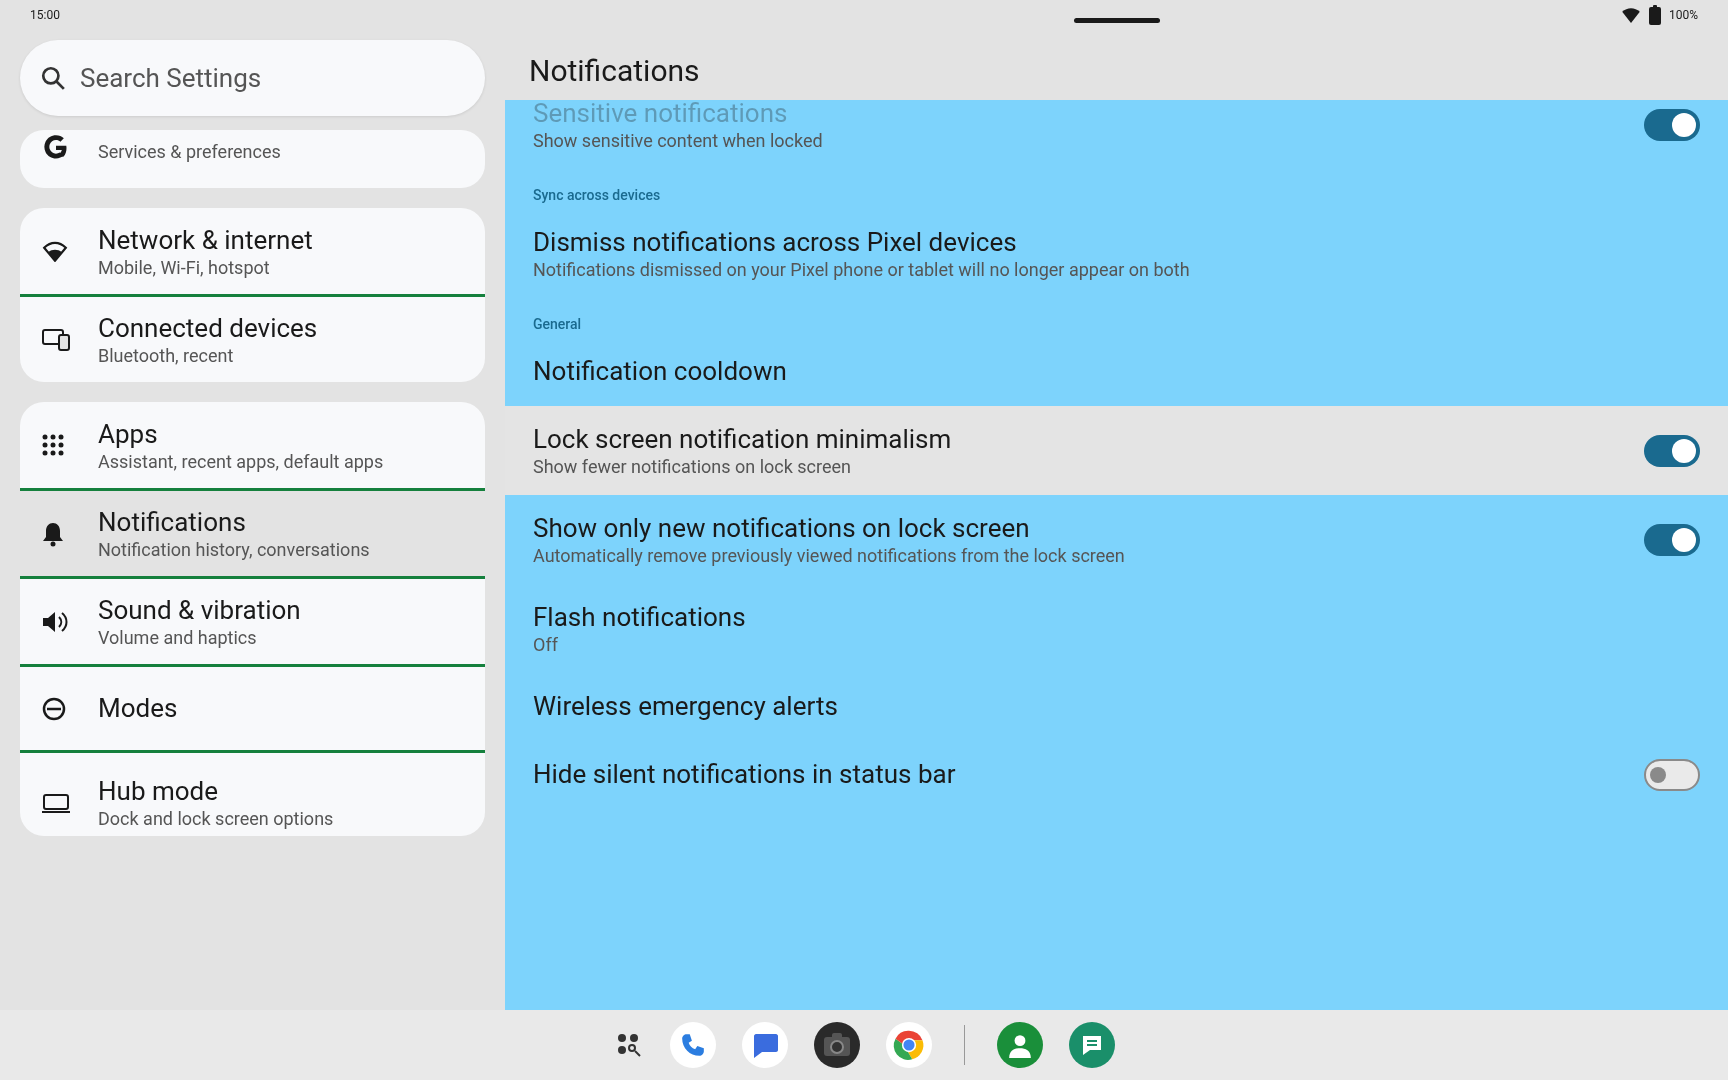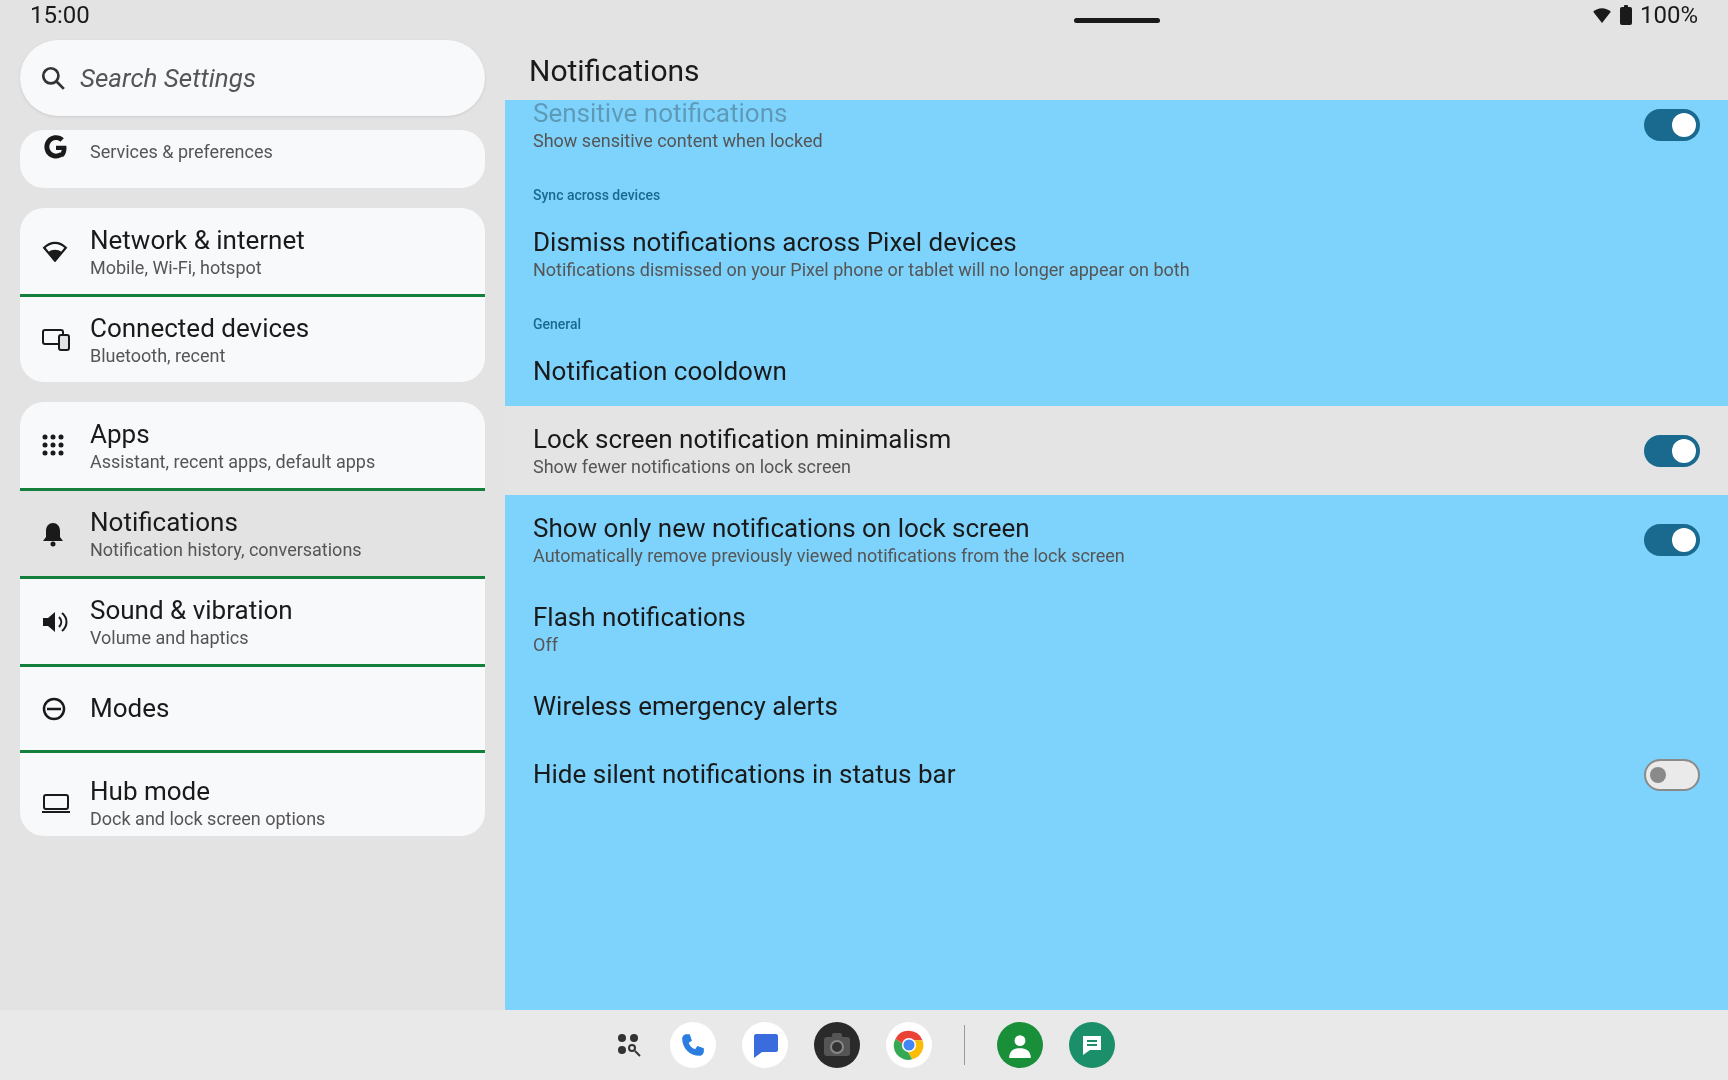--- a/index.html
+++ b/index.html
@@ -1,34 +1,34 @@
 <!DOCTYPE html>
 <html><head>
   <meta charset="utf-8">
   <style>
     * { box-sizing: border-box; margin: 0; padding: 0; font-family: Roboto, 'Segoe UI', Arial, sans-serif; }
     html, body { width: 1728px; height: 1080px; overflow: hidden; background: #e3e3e3; }
     
     .screen { width: 1728px; height: 1080px; position: relative; display: flex; }
     
     
-    .statusbar { position: absolute; top: 0; left: 0; right: 0; height: 30px; display: flex; justify-content: space-between; align-items: center; padding: 0 30px; font-size: 24px; color: #1a1a1a; font-weight: 400; z-index: 100; }
+    .statusbar { position: absolute; top: 0; left: 0; right: 0; height: 30px; display: flex; justify-content: space-between; align-items: center; padding: 0 30px; font-size: 12px; color: #1a1a1a; font-weight: 400; z-index: 100; }
     .statusbar-right { display: flex; align-items: center; gap: 8px; }
     .wifi-icon, .battery-icon { display: inline-flex; align-items: center; }
     
     
     .left-panel { width: 505px; height: 100%; background: #e3e3e3; overflow: hidden; position: relative; padding-top: 36px; }
     
     .search-bar { margin: 4px 20px 14px; background: #f8f9fb; border-radius: 40px; height: 76px; display: flex; align-items: center; padding: 0 20px; box-shadow: 0 1px 3px rgba(0,0,0,0.1); }
     .search-bar svg { margin-right: 14px; }
-    .search-placeholder { font-size: 26px; color: #555; font-style: italic; }
+    .search-placeholder { font-size: 26px; color: #555; }
     
     .nav-list { padding: 0 20px; }
     .nav-card { background: #f8f9fb; border-radius: 24px; margin-bottom: 20px; overflow: hidden; }
-    .nav-item { display: flex; align-items: center; padding: 16px 22px; min-height: 86px; }
+    .nav-item { display: flex; align-items: center; padding: 16px 22px; min-height: 86px; gap: 8px; }
     .nav-item.active { background: #e3e3e3; }
     .nav-item + .nav-item { border-top: 3px solid #15803d; }
     .nav-icon { width: 48px; display: flex; align-items: center; justify-content: flex-start; flex-shrink: 0; }
     .nav-text { flex: 1; }
     .nav-title { font-size: 26px; color: #1a1a1a; font-weight: 400; margin-bottom: 2px; }
     .nav-sub { font-size: 18px; color: #555; }
     .nav-item.partial-top { padding-top: 0; min-height: 58px; }
     .nav-item.partial-top .nav-icon { align-self: flex-start; padding-top:4px;}
     
     

